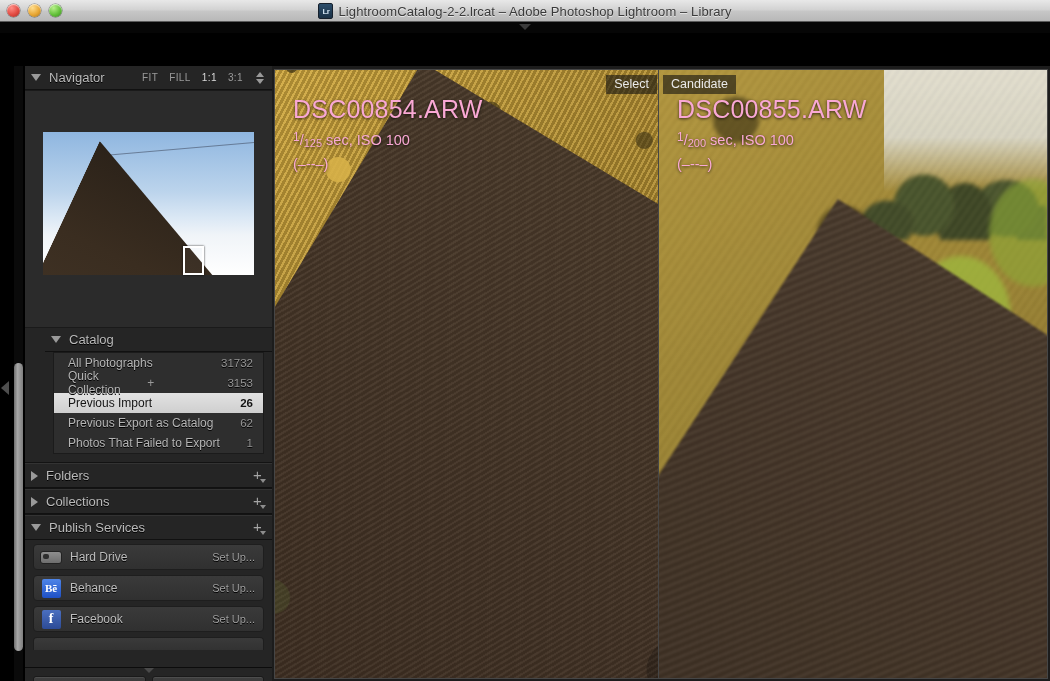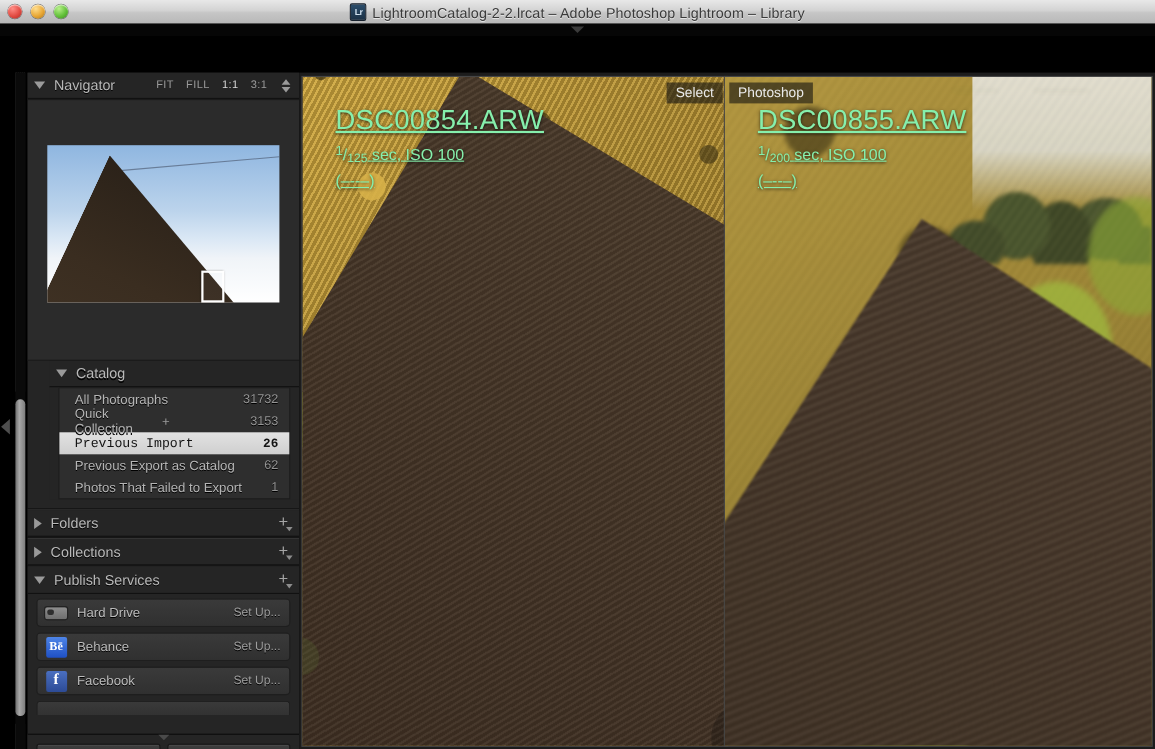--- a/index.html
+++ b/index.html
@@ -182,21 +182,20 @@
   .cat-row {
     display: flex; align-items: center; height: 20px;
     padding: 0 10px 0 14px; font-size: 12px; color: #b5b5b5;
     box-sizing: border-box;
   }
   .cat-row .nm { flex: 1; text-shadow: 0 1px 0 #000; }
   .cat-row .ct { color: #949494; font-size: 11.5px; text-shadow: 0 1px 0 #000; }
   .cat-row.sel {
     background: linear-gradient(to bottom, #e2e2e2, #cfcfcf);
     color: #141414;
-    font-family: Liberation Mono, monospace;
   }
   .cat-row.sel .nm, .cat-row.sel .ct { color: #141414; text-shadow: none; font-weight: bold; }
   .cat-row.sel .nm { font-weight: normal; }
   .plus-sm { color: #9a9a9a; margin-left: 6px; font-size: 12px; }
 
   .sep { height: 1px; background: #131313; border-bottom: 1px solid #333; }
 
   .panel-header .plus-icon {
     position: relative; width: 13px; height: 13px; color: #a5a5a5;
     font-size: 15px; line-height: 12px; text-align: center;
@@ -372,24 +371,23 @@
   .badge {
     position: absolute; top: 5px;
     background: rgba(25,22,18,.62);
     color: #eaeaea; font-size: 12.5px;
     padding: 2px 8px 3px 8px;
   }
   .badge.select    { right: 4px; }
   .badge.candidate { left: 4px; }
 
   .info {
-    position: absolute; left: 30px; top: 24px;
-    color: #86efac; text-shadow: 0 1px 3px rgba(0,0,0,.75);
+    position: absolute; left: 18px; top: 24px;
+    color: #f9a8d4; text-shadow: 0 1px 3px rgba(0,0,0,.75);
     pointer-events: none;
-    text-decoration: underline;
   }
   .info .fname { font-size: 25px; letter-spacing: .2px; line-height: 30px; }
   .info .exif  { font-size: 14.5px; line-height: 22px; margin-top: 2px; }
   .info .dashes{ font-size: 14.5px; line-height: 20px; }
   .frac { display: inline-block; }
   .frac .num { font-size: 12px; vertical-align: 4px; }
   .frac .den { font-size: 11px; vertical-align: -2px; }
 </style>
 </head>
 <body>
@@ -552,21 +550,21 @@
       </div>
 
       <div class="pane right">
         <div class="photo photoB">
           <div class="sky"></div>
           <div class="trees"></div>
           <div class="foliage"></div>
           <div class="greenband"></div>
           <div class="soil"></div>
         </div>
-        <div class="badge candidate">Photoshop</div>
+        <div class="badge candidate">Candidate</div>
         <div class="info">
           <div class="fname">DSC00855.ARW</div>
           <div class="exif">
             <span class="frac"><span class="num">1</span>/<span class="den">200</span></span>
             <span>sec, ISO 100</span>
           </div>
           <div class="dashes">(–--–)</div>
         </div>
       </div>
 

